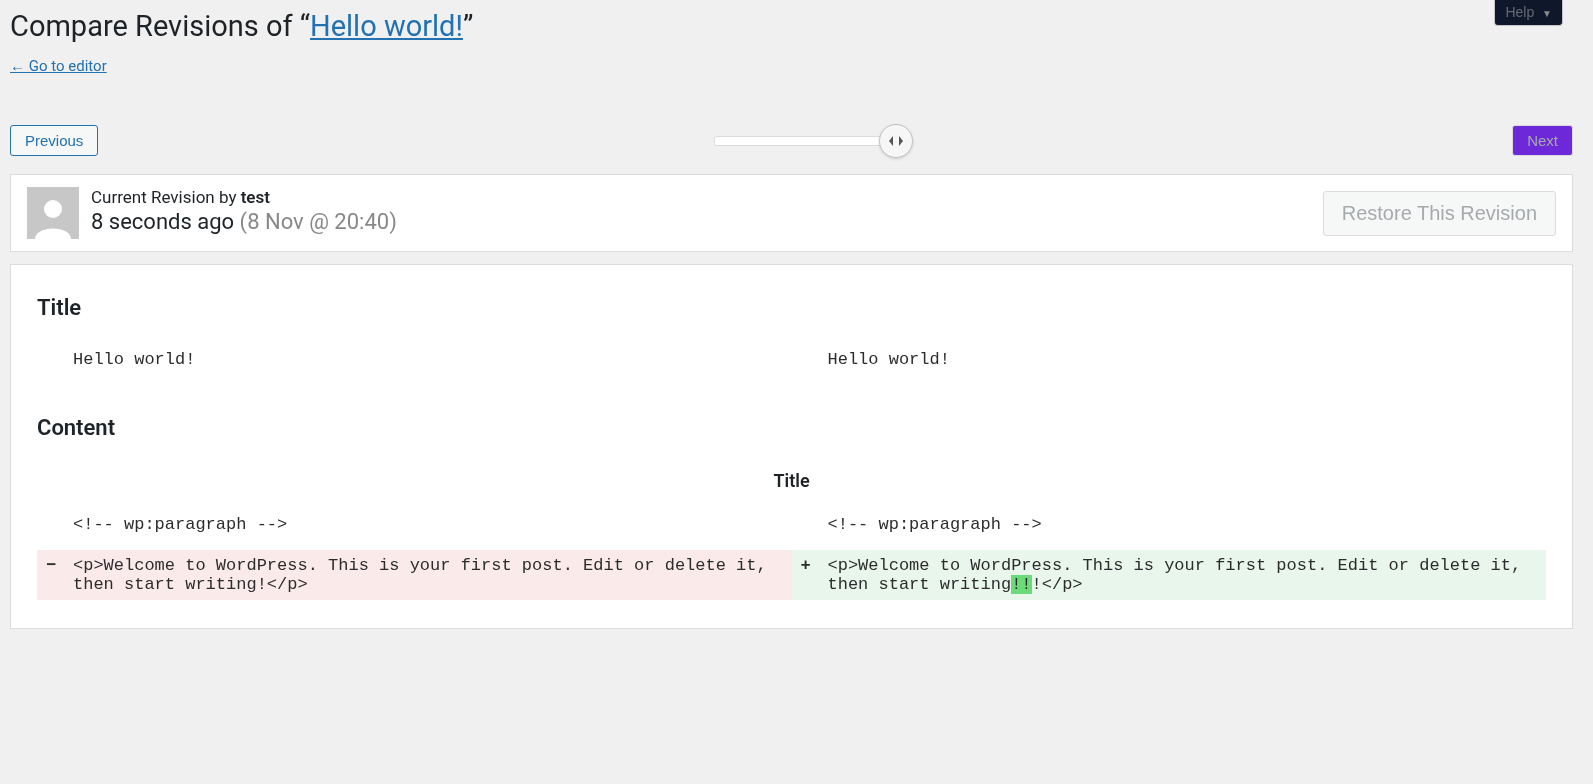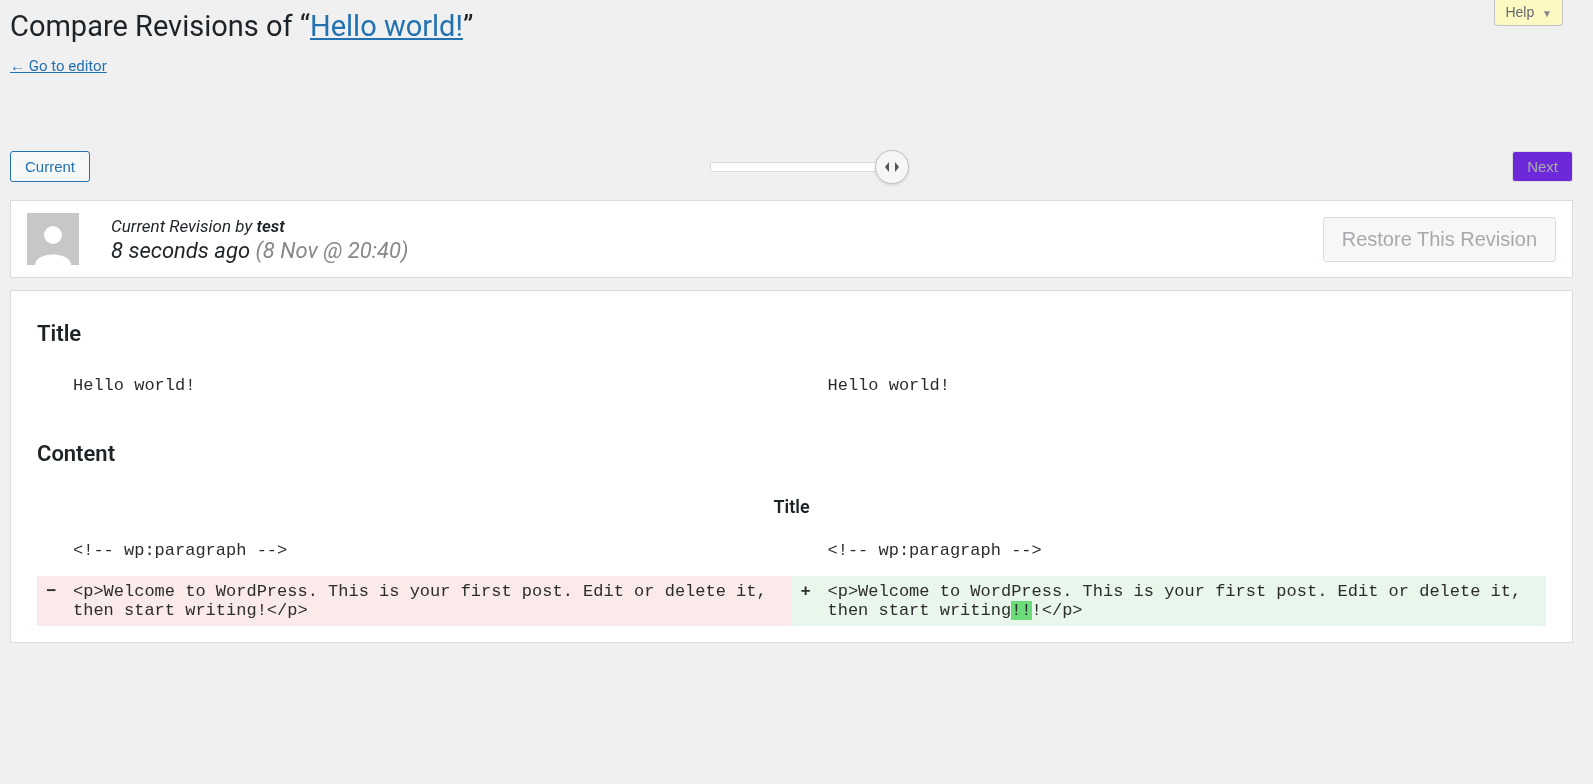--- a/index.html
+++ b/index.html
@@ -7,32 +7,32 @@
     margin: 0;
     padding: 0;
     font-family: -apple-system, BlinkMacSystemFont, "Segoe UI", Roboto, sans-serif;
     background: #f0f0f1;
     color: #3c434a;
     font-size: 14px;
   }
   .wrap { padding: 0 20px 20px 10px; }
   .header-row { display:flex; justify-content:space-between; align-items:flex-start;gap:20px; }
   .help-btn {
-    border:1px solid #c3c4c7; background:#fef9c3; color:#646970;
+    border:1px solid #c3c4c7; background:#0f172a; color:#646970;
     padding:4px 10px 5px 10px; font-size:14px; cursor:pointer;
     border-top:none; border-top-left-radius:0; border-top-right-radius:0;
     border-bottom-left-radius:4px; border-bottom-right-radius:4px;
     margin-right:10px;
   }
   .help-btn .tri { font-size:10px; margin-left:4px; color:#888; }
   h1.page-title {
     font-size: 29px; font-weight:400; color:#1d2327; margin: 9px 0 14px 0;
   }
   h1.page-title a { color:#2271b1; text-decoration:underline; }
-  .back-link { color:#2271b1; text-decoration:underline; font-size:15px; display:inline-block; margin-bottom:76px; }
+  .back-link { color:#2271b1; text-decoration:underline; font-size:15px; display:inline-block; margin-bottom:50px; }
   .nav-row { display:flex; align-items:center; justify-content:space-between; margin-bottom:18px; }
   .button {
     border:1px solid #2271b1; background:#f6f7f7; color:#2271b1;
     padding:6px 14px; font-size:15px; border-radius:3px; cursor:pointer;
   }
   .button.disabled { border-color:#dcdcde; color:#a7aaad; background:#6d28d9; cursor:default; }
   .button.big-disabled {
     border-color:#dcdcde; color:#a7aaad; background:#f6f7f7; cursor:default;
     font-size:20px; padding:10px 18px;
   }
@@ -45,30 +45,30 @@
     width:34px; height:34px; border-radius:50%; background:#f6f6f6;
     border:1px solid #c3c4c7; box-shadow:0 1px 3px rgba(0,0,0,0.15);
     display:flex; align-items:center; justify-content:center;
     cursor:grab;
   }
   .slider-handle svg { display:block; }
   .meta-card {
     background:#fff; border:1px solid #dcdcde; padding:12px 16px;
     display:flex; align-items:center; justify-content:space-between; margin-bottom:12px;
   }
-  .meta-left { display:flex; align-items:center; gap:32px;font-style:italic; }
+  .meta-left { display:flex; align-items:flex-start; gap:12px; }
   .avatar {
     width:52px; height:52px; background:#c7c7c7; display:flex; align-items:flex-end; justify-content:center; overflow:hidden;
   }
   .avatar svg { width:48px; height:48px; }
   .meta-text .line1 { font-size:17px; color:#1d2327; }
   .meta-text .line1 .author { font-weight:600; }
   .meta-text .line2 { font-size:22px; color:#1d2327; margin-top:2px; }
   .meta-text .line2 .paren { color:#888; }
-  .diff-card { background:#fff; border:1px solid #dcdcde; padding:20px 26px 16px 26px; }
+  .diff-card { background:#fff; border:1px solid #dcdcde; padding:20px 26px 28px 26px; }
   .diff-card h3 { font-size:22px; font-weight:600; margin:10px 0 24px 0; color:#1d2327; }
   table.diff { width:100%; border-collapse:collapse; table-layout:fixed; font-family: ui-monospace, "SFMono-Regular", Consolas, "Courier New", monospace; font-size:17px; color:#2c2c2c; }
   table.diff td { vertical-align:top; padding:6px 8px; word-wrap:break-word; }
   table.diff td.marker { width:28px; text-align:center; font-weight:600; font-family:inherit; }
   table.diff .gap td { height:10px; padding:0; }
   .labels-row { display:flex; margin-top:14px; }
   .labels-row .half { flex:1; text-align:center; font-size:18px; font-weight:600; color:#1d2327; padding:6px 0 18px 0; }
   .ins-mark { background:#6bdb7a; }
 </style>
 </head>
@@ -82,21 +82,21 @@
       </h1>
       <a href="#" class="back-link">← Go to editor</a>
     </div>
     <button class="help-btn">
       <span>Help</span>
       <span class="tri">▼</span>
     </button>
   </div>
 
   <div class="nav-row">
-    <button class="button">Current</button>
+    <button class="button">Previous</button>
     <div class="slider-wrap">
       <div class="slider-track">
         <div class="slider-handle">
           <svg width="16" height="14" viewBox="0 0 16 14">
             <path d="M5 2 L1 7 L5 12 Z" fill="#555"></path>
             <path d="M11 2 L15 7 L11 12 Z" fill="#555"></path>
           </svg>
         </div>
       </div>
     </div>

